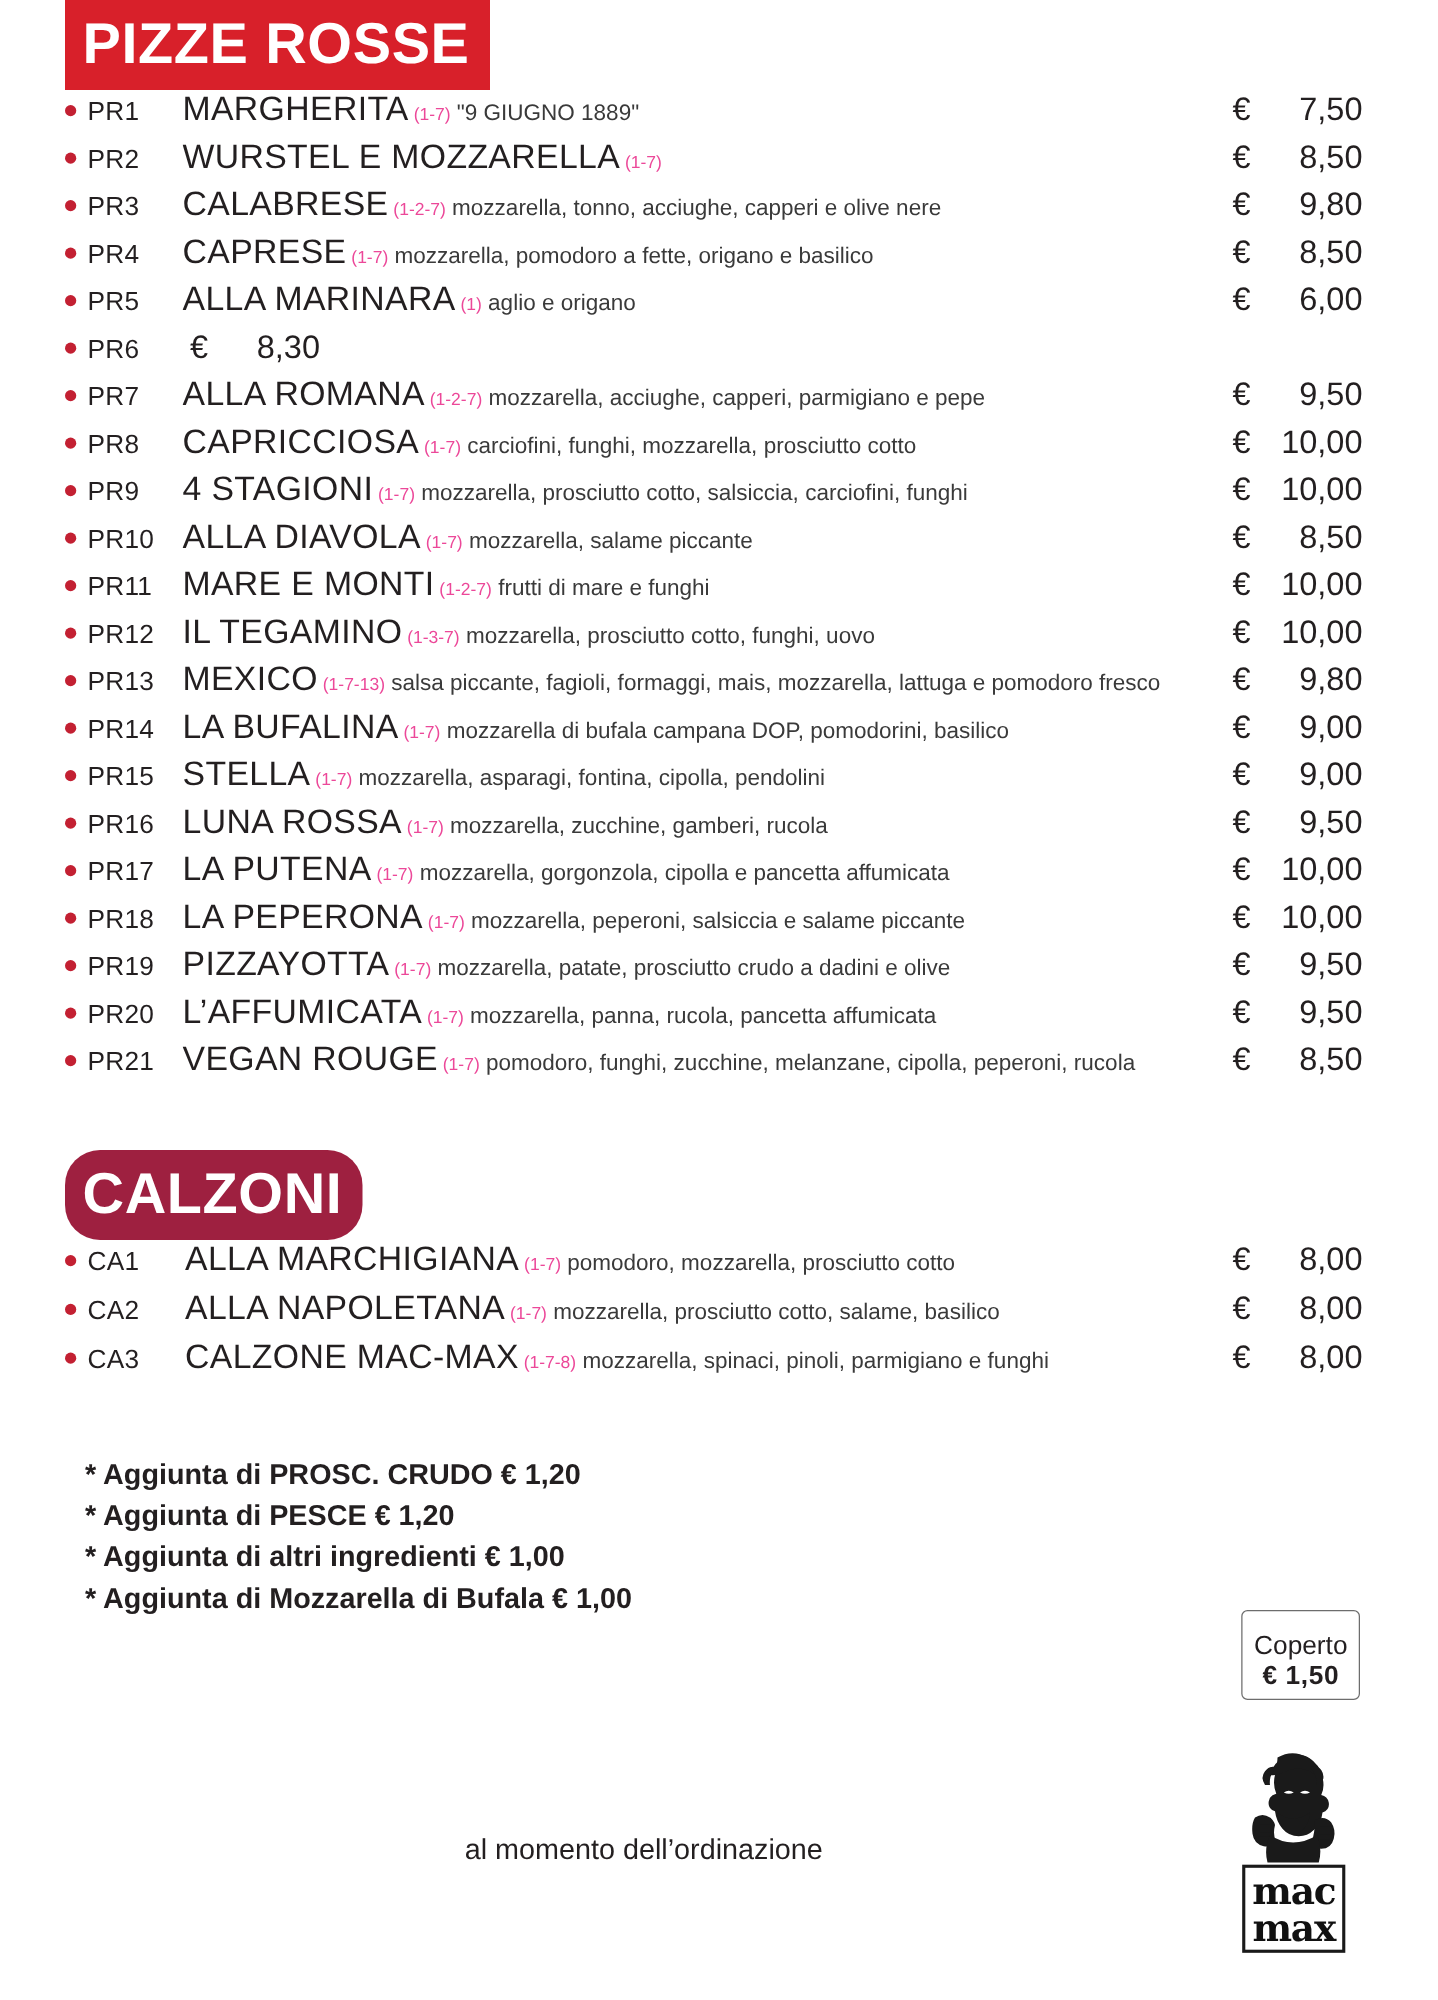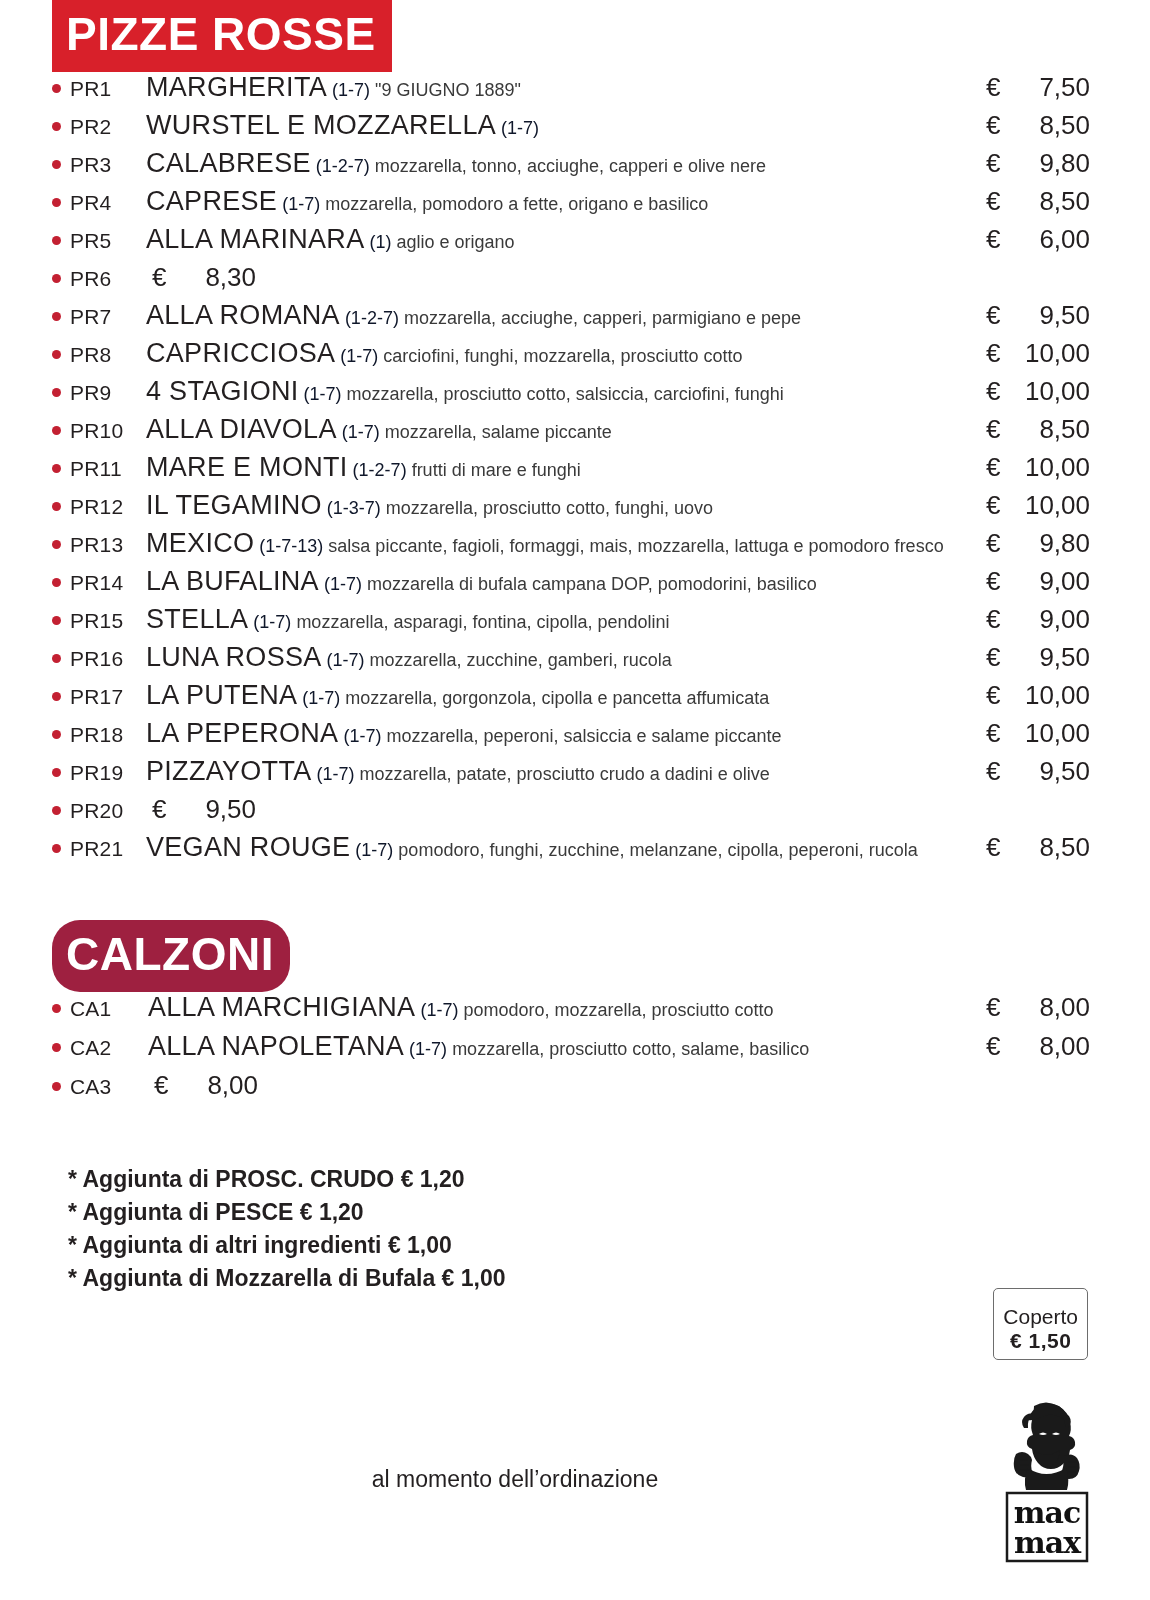--- a/index.html
+++ b/index.html
@@ -74,22 +74,22 @@
     min-width: 0;
     white-space: nowrap;
     overflow: hidden;
   }
   .name {
     font-size: 27px;
     letter-spacing: 0.3px;
     color: #231f20;
   }
   .allergens {
-    font-size: 18px;
-    color: #0f172a;
+    font-size: 14px;
+    color: #ec4899;
     letter-spacing: 0;
   }
   .ingredients {
     font-size: 18px;
     color: #3a3a3a;
   }
   .price {
     flex: 0 0 auto;
     width: 112px;
     text-align: left;
@@ -137,21 +137,21 @@
     text-align: center;
     background: #ffffff;
     line-height: 1.15;
   }
   .coperto-label { font-size: 21px; color: #231f20; display: block; }
   .coperto-value { font-size: 21px; color: #231f20; display: block; font-weight: 600; letter-spacing: 0.5px;}
 
   
   .logo {
     position: absolute;
-    right: 52px;
+    right: 64px;
     top: 1398px;
     width: 104px;
     height: 172px;
   }
   .logo svg { display: block; }
 
   
   .footer-note {
     position: absolute;
     left: 0;
@@ -340,20 +340,21 @@
           <span class="code">PR19</span>
           <span class="desc"><span class="name">PIZZAYOTTA</span><span class="allergens"> (1-7)</span><span class="ingredients"> mozzarella, patate, prosciutto crudo a dadini e olive</span></span>
           <span class="price">
             <span class="cur">€</span>
             <span class="amt">9,50</span>
           </span>
         </li>
         <li class="menu-row">
           <span class="bullet"></span>
           <span class="code">PR20</span>
+          <span class="desc"><span class="name">L’AFFUMICATA</span><span class="allergens"> (1-7)</span><span class="ingredients"> mozzarella, panna, rucola, pancetta affumicata</span></span>
           <span class="price">
             <span class="cur">€</span>
             <span class="amt">9,50</span>
           </span>
         </li>
         <li class="menu-row">
           <span class="bullet"></span>
           <span class="code">PR21</span>
           <span class="desc"><span class="name">VEGAN ROUGE</span><span class="allergens"> (1-7)</span><span class="ingredients"> pomodoro, funghi, zucchine, melanzane, cipolla, peperoni, rucola</span></span>
           <span class="price">
@@ -382,20 +383,21 @@
           <span class="code">CA2</span>
           <span class="desc"><span class="name">ALLA NAPOLETANA</span><span class="allergens"> (1-7)</span><span class="ingredients"> mozzarella, prosciutto cotto, salame, basilico</span></span>
           <span class="price">
             <span class="cur">€</span>
             <span class="amt">8,00</span>
           </span>
         </li>
         <li class="menu-row calz">
           <span class="bullet"></span>
           <span class="code">CA3</span>
+          <span class="desc"><span class="name">CALZONE MAC-MAX</span><span class="allergens"> (1-7-8)</span><span class="ingredients"> mozzarella, spinaci, pinoli, parmigiano e funghi</span></span>
           <span class="price">
             <span class="cur">€</span>
             <span class="amt">8,00</span>
           </span>
         </li>
       </ul>
   </div>
 
   <div class="extras" id="extras-block">
       <div class="extras-line">* Aggiunta di PROSC. CRUDO € 1,20</div>

